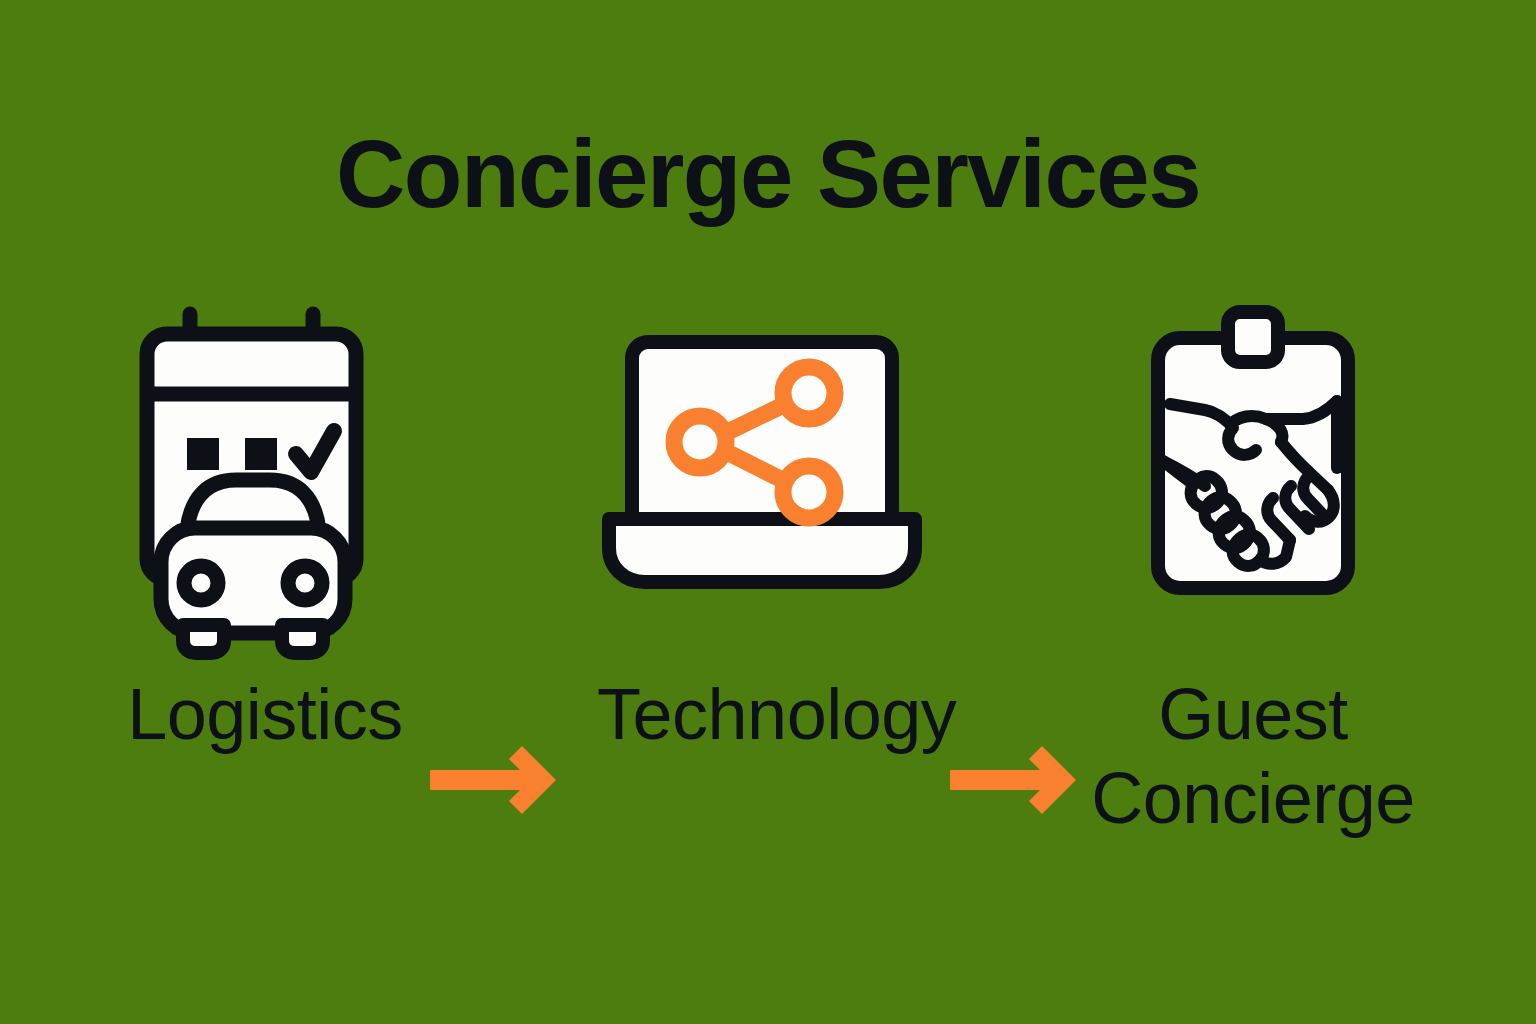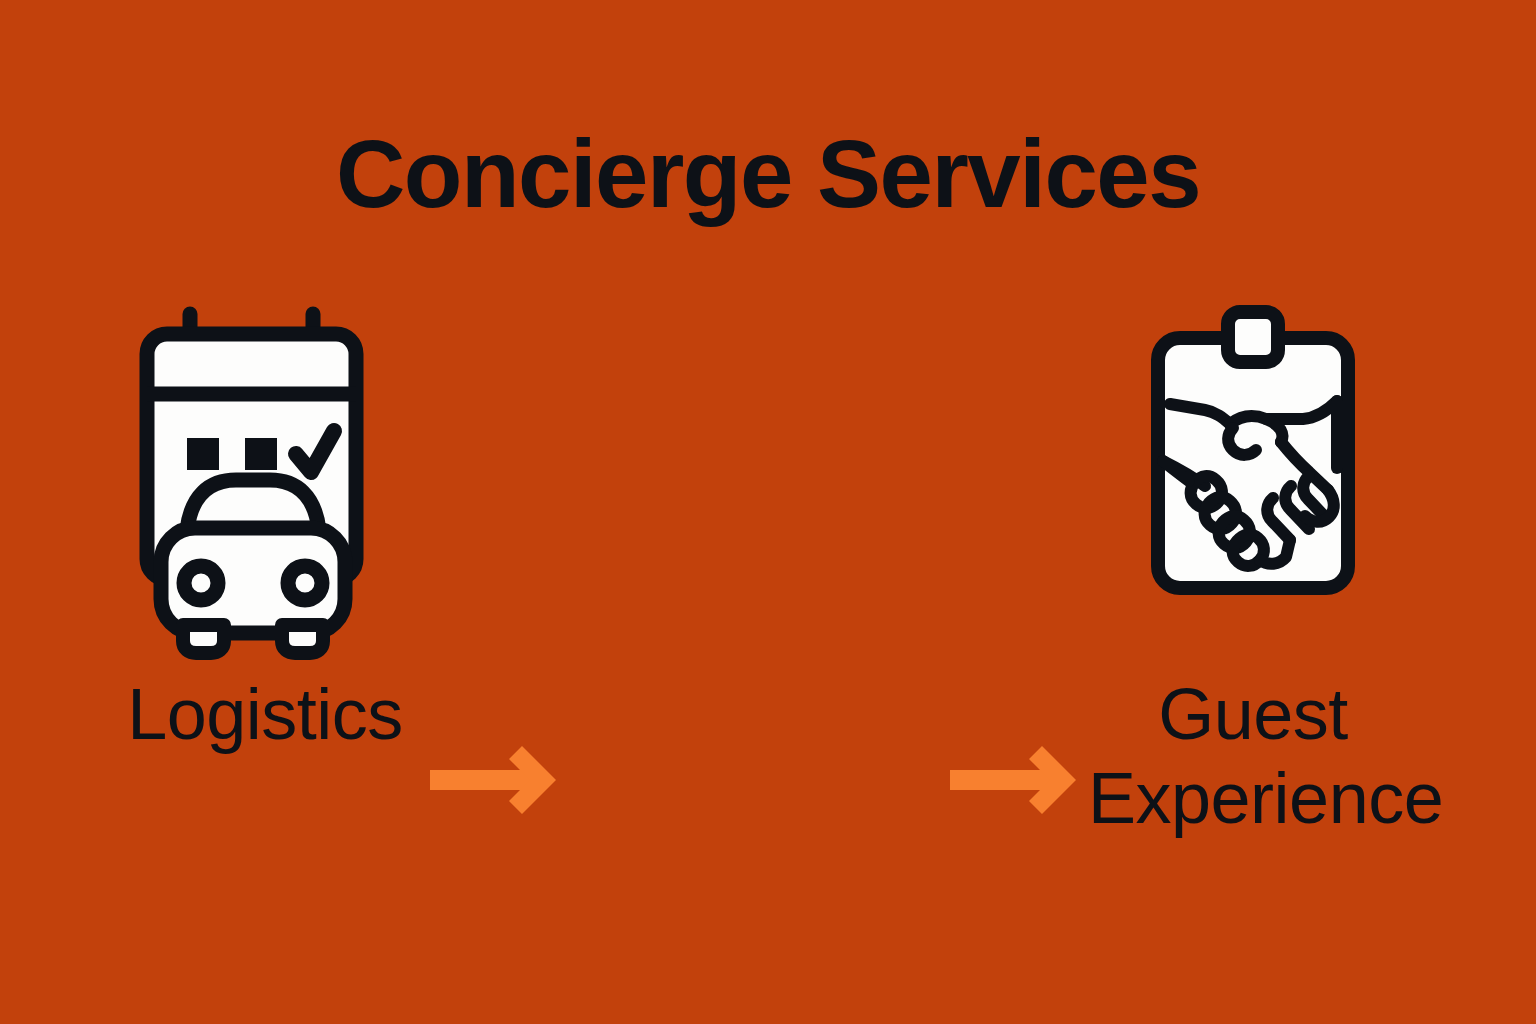--- a/index.html
+++ b/index.html
@@ -10,21 +10,21 @@
     width: 1536px;
     height: 1024px;
     background: #fdfdfc;
     font-family: "Liberation Sans", sans-serif;
     overflow: hidden;
   }
   #infographic {
     position: relative;
     width: 1536px;
     height: 1024px;
-    background: #c2410c;
+    background: #4d7c0f;
   }
 
   
   #title {
     position: absolute;
     left: 0;
     top: 118;
     top: 118px;
     width: 1536px;
     text-align: center;
@@ -137,20 +137,41 @@
       </div>
     </div>
 
     <div class="arrow" id="arrow-1">
       <svg width="150" height="80" viewBox="0 0 150 80" xmlns="http://www.w3.org/2000/svg">
         <rect x="0" y="30" width="105" height="20" fill="#F8802F"></rect>
         <path d="M 92 6 L 79 19 L 100 40 L 79 61 L 92 74 L 126 40 Z" fill="#F8802F"></path>
       </svg>
     </div>
 
+    <div class="step" id="step-technology">
+      <div class="step-icon">
+        <svg width="330" height="360" viewBox="0 0 330 360" fill="none" xmlns="http://www.w3.org/2000/svg">
+
+          <rect x="35" y="42" width="260" height="200" rx="16" ry="16" stroke="#0D1117" stroke-width="14" fill="#fdfdfc"></rect>
+
+          <path d="M 12 219 L 318 219 L 318 248 C 318 268 302 282 282 282 L 48 282 C 28 282 12 268 12 248 Z" stroke="#0D1117" stroke-width="14" fill="#fdfdfc" stroke-linejoin="round"></path>
+
+          <g stroke="#F8802F" stroke-width="17" fill="none">
+            <line x1="110" y1="142" x2="205" y2="96"></line>
+            <line x1="110" y1="142" x2="205" y2="190"></line>
+          </g>
+          <circle cx="103" cy="142" r="26" stroke="#F8802F" stroke-width="17" fill="#fdfdfc"></circle>
+          <circle cx="212" cy="93" r="26" stroke="#F8802F" stroke-width="17" fill="#fdfdfc"></circle>
+          <circle cx="212" cy="192" r="26" stroke="#F8802F" stroke-width="17" fill="#fdfdfc"></circle>
+        </svg>
+      </div>
+      <div class="step-label">
+        <span class="line">Technology</span>
+      </div>
+    </div>
 
     <div class="arrow" id="arrow-2">
       <svg width="150" height="80" viewBox="0 0 150 80" xmlns="http://www.w3.org/2000/svg">
         <rect x="0" y="30" width="105" height="20" fill="#F8802F"></rect>
         <path d="M 92 6 L 79 19 L 100 40 L 79 61 L 92 74 L 126 40 Z" fill="#F8802F"></path>
       </svg>
     </div>
 
     <div class="step" id="step-guest">
       <div class="step-icon">
@@ -188,18 +209,18 @@
             <path d="M 205 190 C 212 199 213 210 206 217 C 199 224 189 223 182 216"></path>
 
             <path d="M 137 260 C 145 266 156 265 163 257 L 167 240"></path>
 
             <path d="M 40 161 C 49 168 58 175 66 181"></path>
           </g>
         </svg>
       </div>
       <div class="step-label">
         <span class="line">Guest</span>
-        <span class="line">Experience</span>
+        <span class="line">Concierge</span>
       </div>
     </div>
 
   </div>
 </div>
 
 </body></html>

